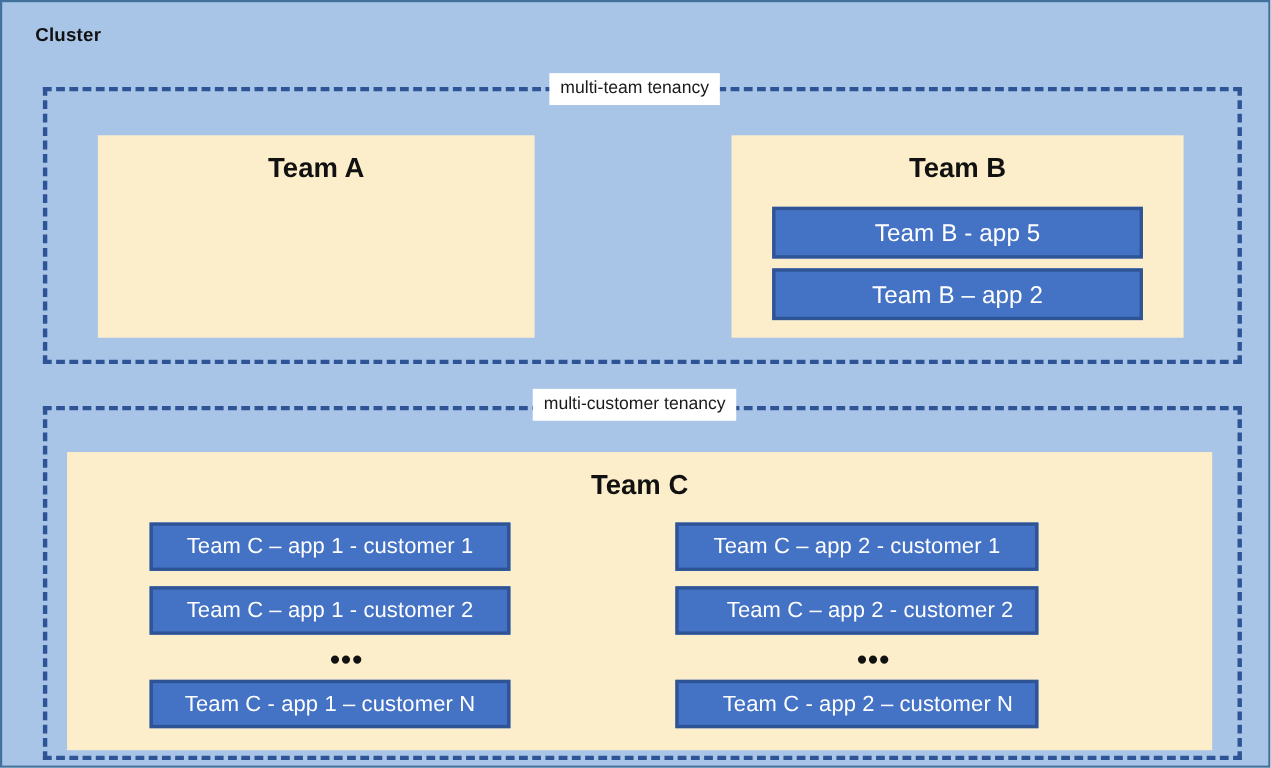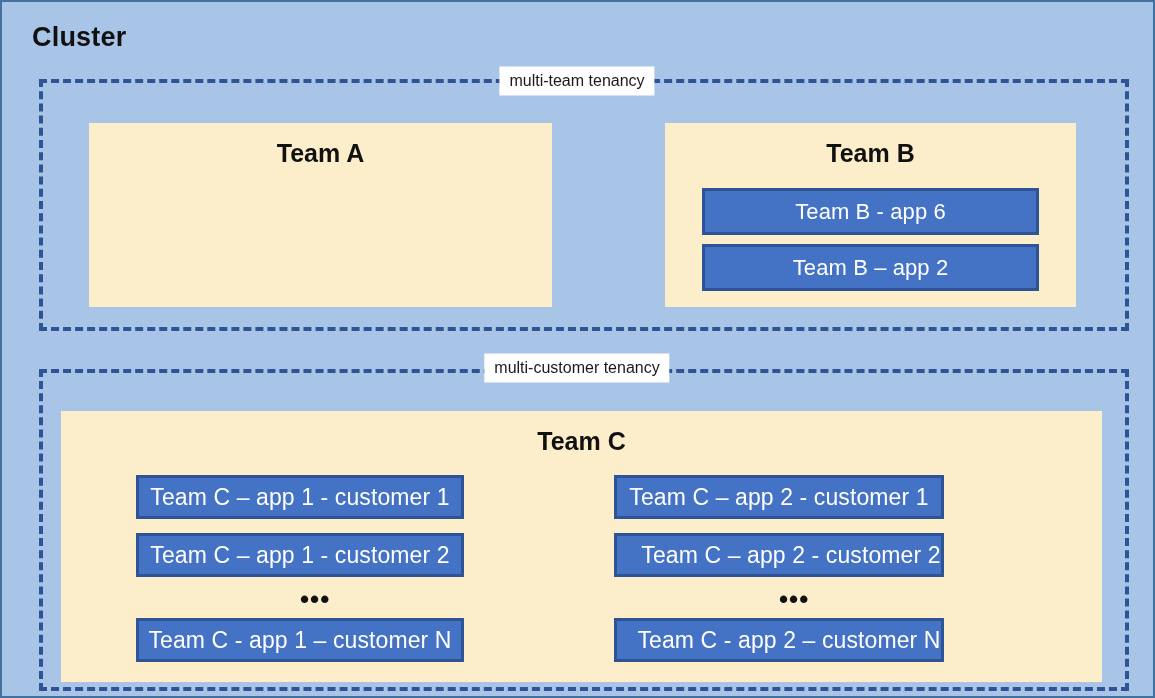--- a/index.html
+++ b/index.html
@@ -19,21 +19,21 @@
     background: #a8c5e8;
     border: 2px solid #41719c;
     overflow: hidden;
   }
 
   
   .cluster-title {
     position: absolute;
     left: 30px;
     top: 20px;
-    font-size: 27px;
+    font-size: 17px;
     font-weight: bold;
     color: #111111;
     letter-spacing: 0.2px;
     white-space: nowrap;
   }
 
   
   .tenancy-zone {
     position: absolute;
     box-sizing: border-box;
@@ -118,21 +118,21 @@
     background: #4472c4;
     border: 3px solid #2f5496;
     color: #ffffff;
     font-size: 22px;
     display: flex;
     align-items: center;
     justify-content: center;
     white-space: nowrap;
     letter-spacing: 0.1px;
   }
-  .app-box.small-text { font-size: 23px; }
+  .app-box.small-text { font-size: 20px; }
 
   
   #team-a-app-1 {
     left: 37px;
     top: 90px;
     width: 335px;
     height: 46px;
   }
 
   
@@ -174,27 +174,27 @@
 </style>
 </head>
 <body>
 
 <div id="canvas">
 
   <div class="cluster-title">Cluster</div>
 
   <div class="tenancy-zone" id="zone-multi-team">
 
-    <div class="team-box" id="team-a-box" style="left:46px; top:40px; width:463px; height:184px;">
+    <div class="team-box" id="team-a-box" style="left:46px; top:40px; width:397px; height:184px;">
       <div class="team-title" id="team-a-title">Team A</div>
     </div>
 
     <div class="team-box" id="team-b-box" style="left:622px; top:40px; width:411px; height:184px;">
       <div class="team-title" id="team-b-title">Team B</div>
-      <div class="app-box" id="team-b-app-1">Team B - app 6</div>
+      <div class="app-box" id="team-b-app-1">Team B - app 5</div>
       <div class="app-box" id="team-b-app-2">Team B – app 2</div>
     </div>
   </div>
 
   <div class="zone-label" id="label-multi-team">multi-team tenancy</div>
 
   <div class="tenancy-zone" id="zone-multi-customer">
 
     <div class="team-box" id="team-c-box" style="left:18px; top:38px; width:1041px; height:271px;">
       <div class="team-title" id="team-c-title">Team C</div>

